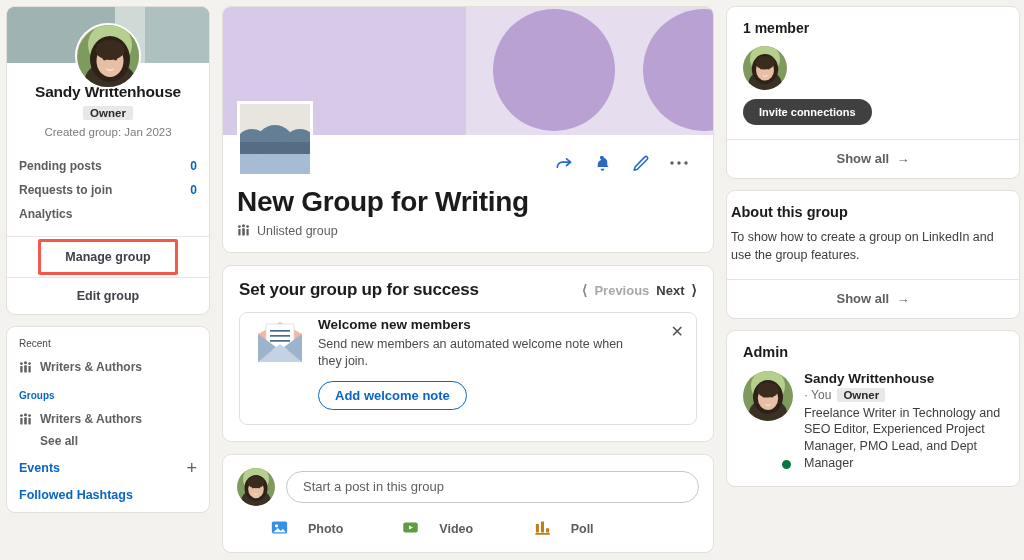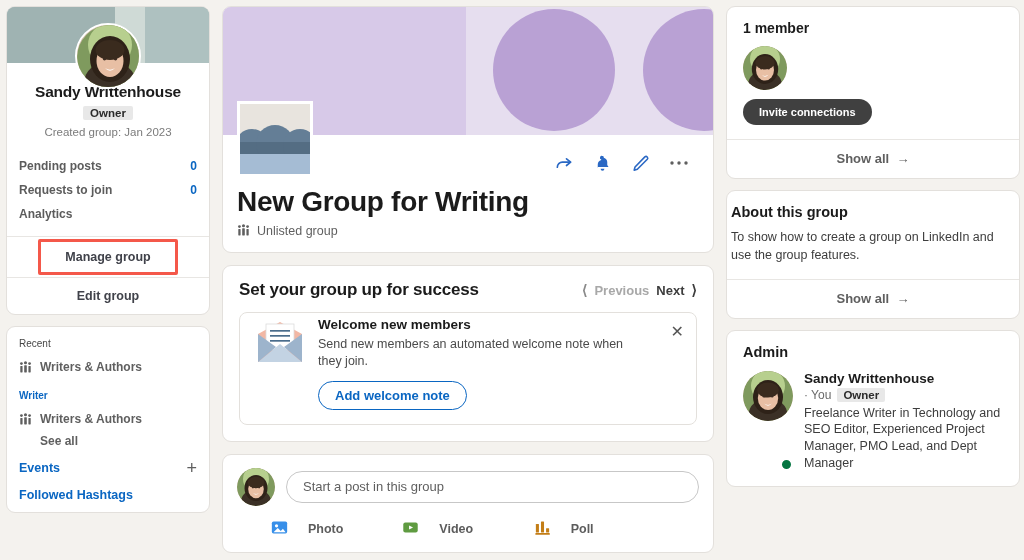--- a/index.html
+++ b/index.html
@@ -281,21 +281,21 @@
             <circle cx="3" cy="3.2" r="1.7"></circle>
               <rect x="1.6" y="6" width="2.8" height="8" rx="0.6"></rect>
             <circle cx="8" cy="2.2" r="1.9"></circle>
               <rect x="6.4" y="5.2" width="3.2" height="8.8" rx="0.6"></rect>
             <circle cx="13" cy="3.2" r="1.7"></circle>
               <rect x="11.6" y="6" width="2.8" height="8" rx="0.6"></rect>
           </svg>
         </span>
         <span>Writers &amp; Authors</span>
       </div>
-      <div class="sec-label blue">Writer</div>
+      <div class="sec-label blue">Groups</div>
       <div class="nav-item">
         <span class="ico">
           <svg viewBox="0 0 16 16" width="13" height="13" fill="#5f5f5f">
             <circle cx="3" cy="3.2" r="1.7"></circle>
               <rect x="1.6" y="6" width="2.8" height="8" rx="0.6"></rect>
             <circle cx="8" cy="2.2" r="1.9"></circle>
               <rect x="6.4" y="5.2" width="3.2" height="8.8" rx="0.6"></rect>
             <circle cx="13" cy="3.2" r="1.7"></circle>
               <rect x="11.6" y="6" width="2.8" height="8" rx="0.6"></rect>
           </svg>

